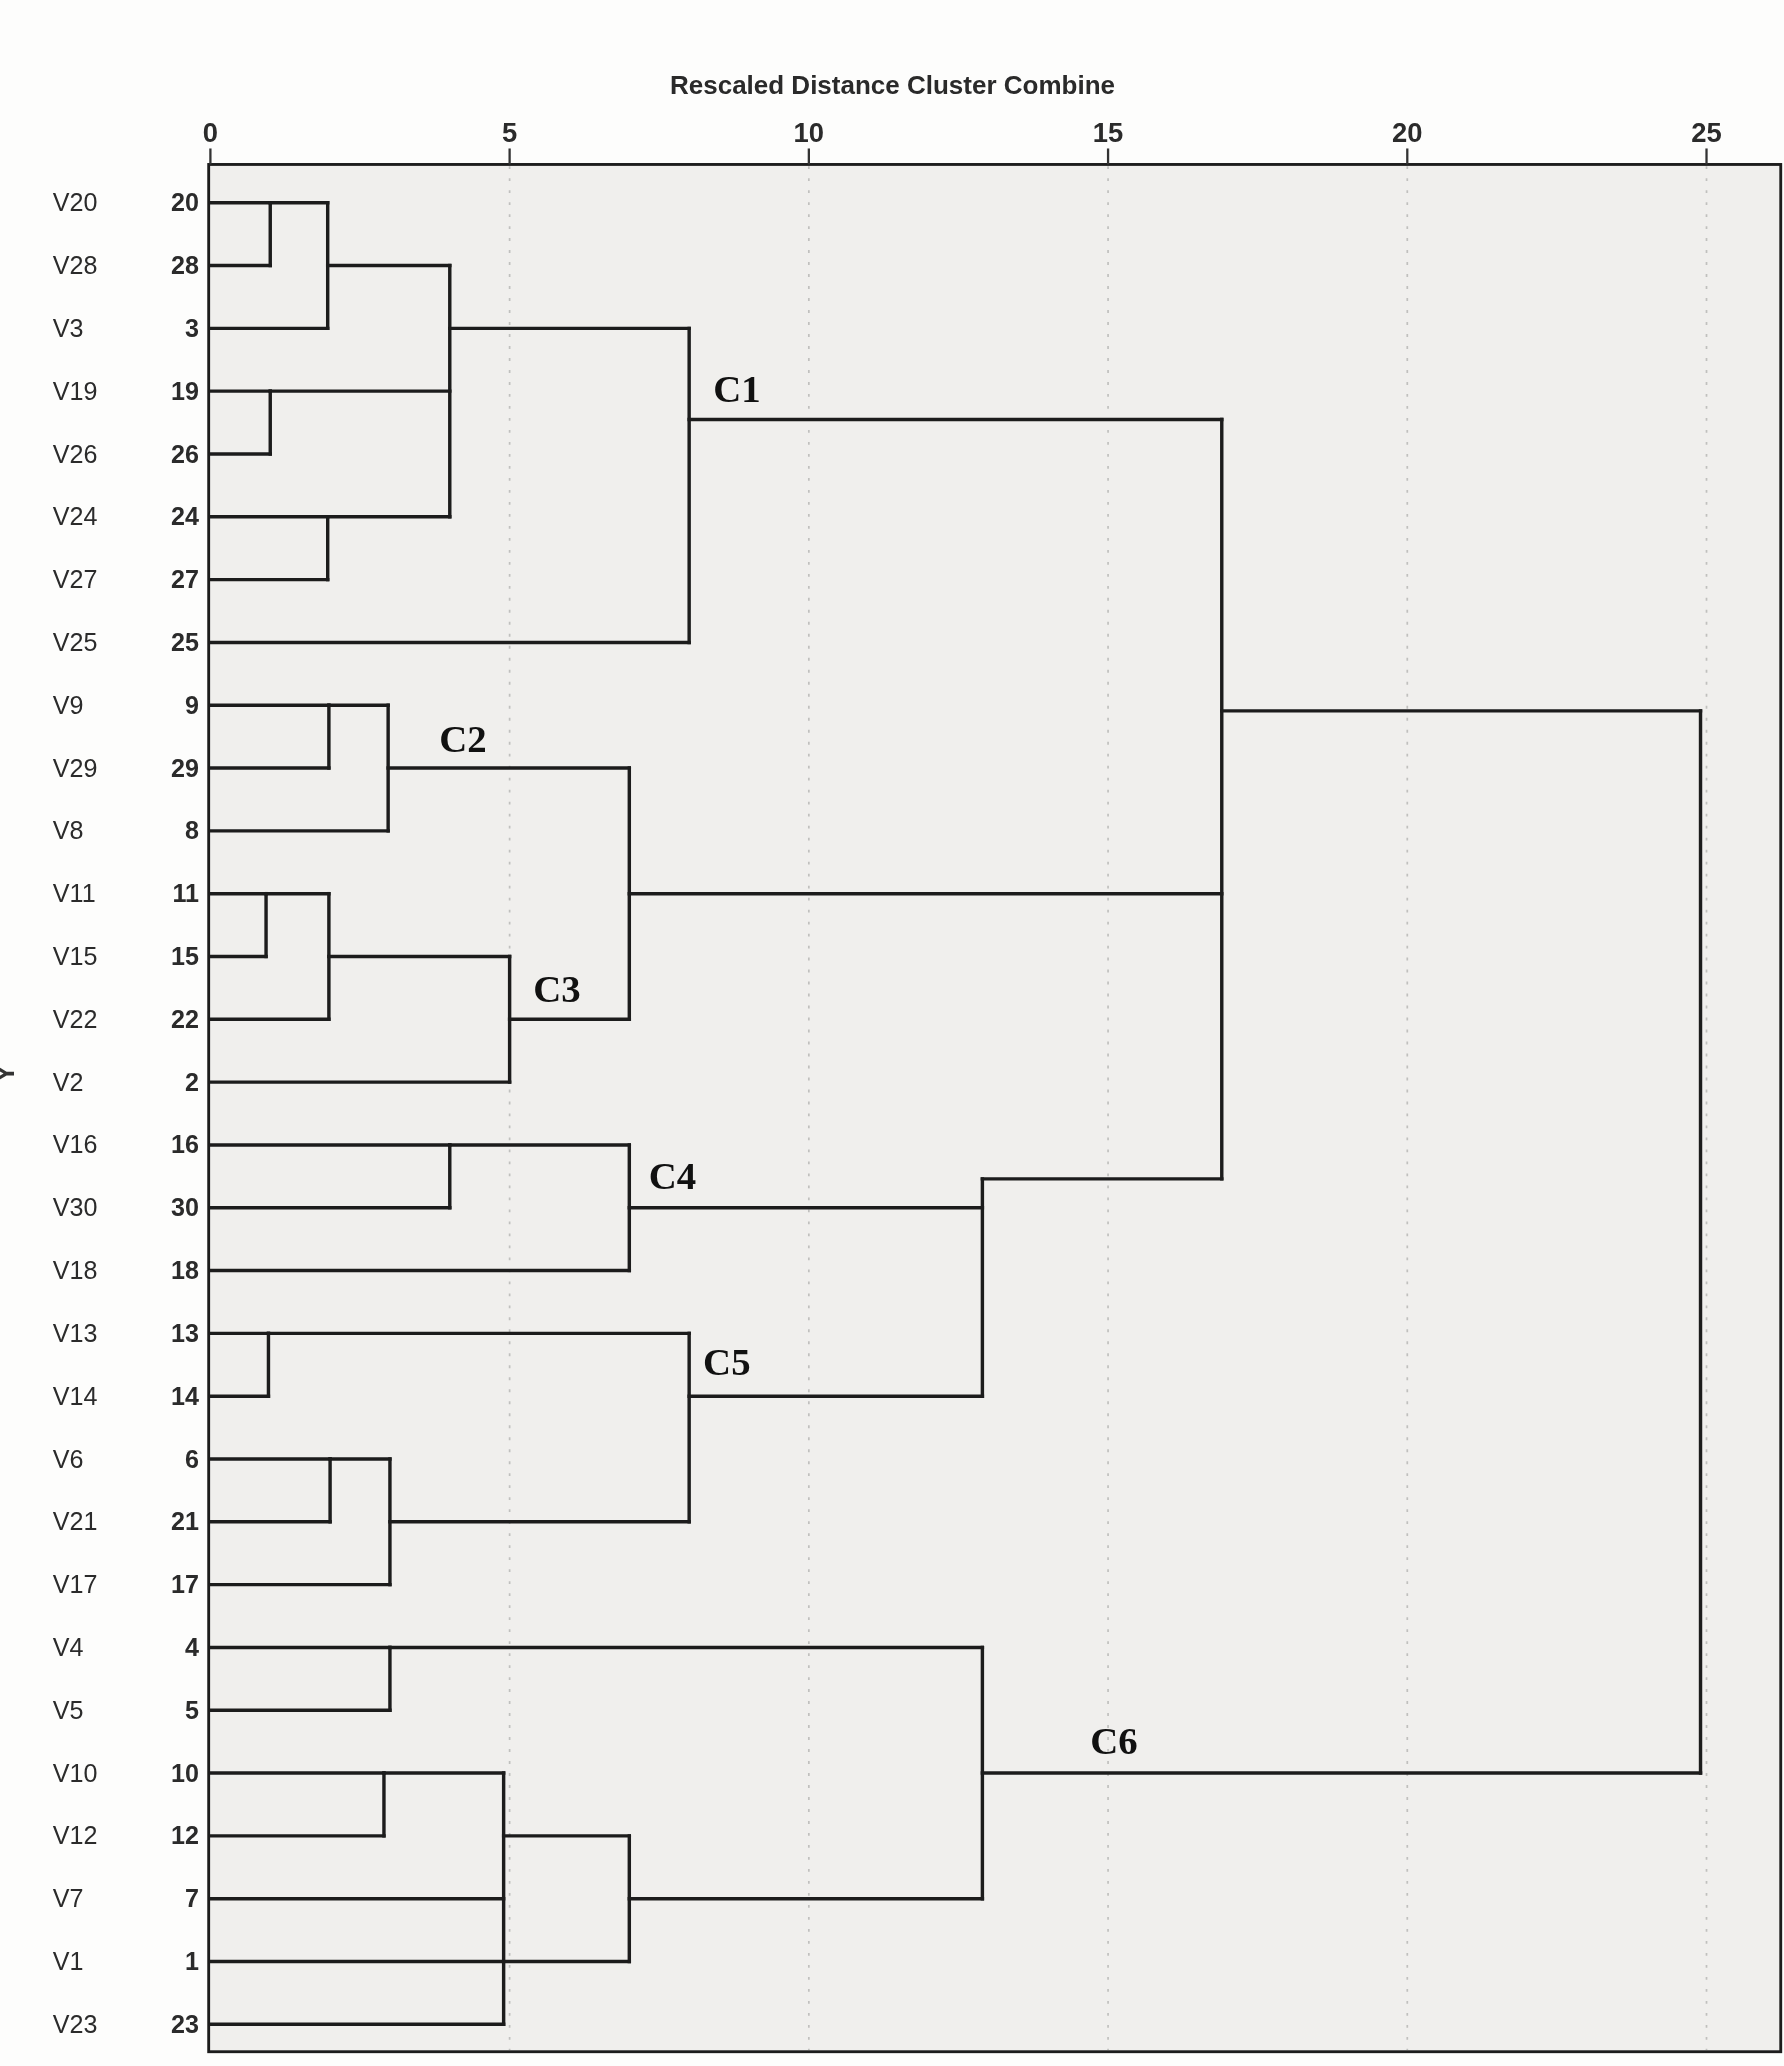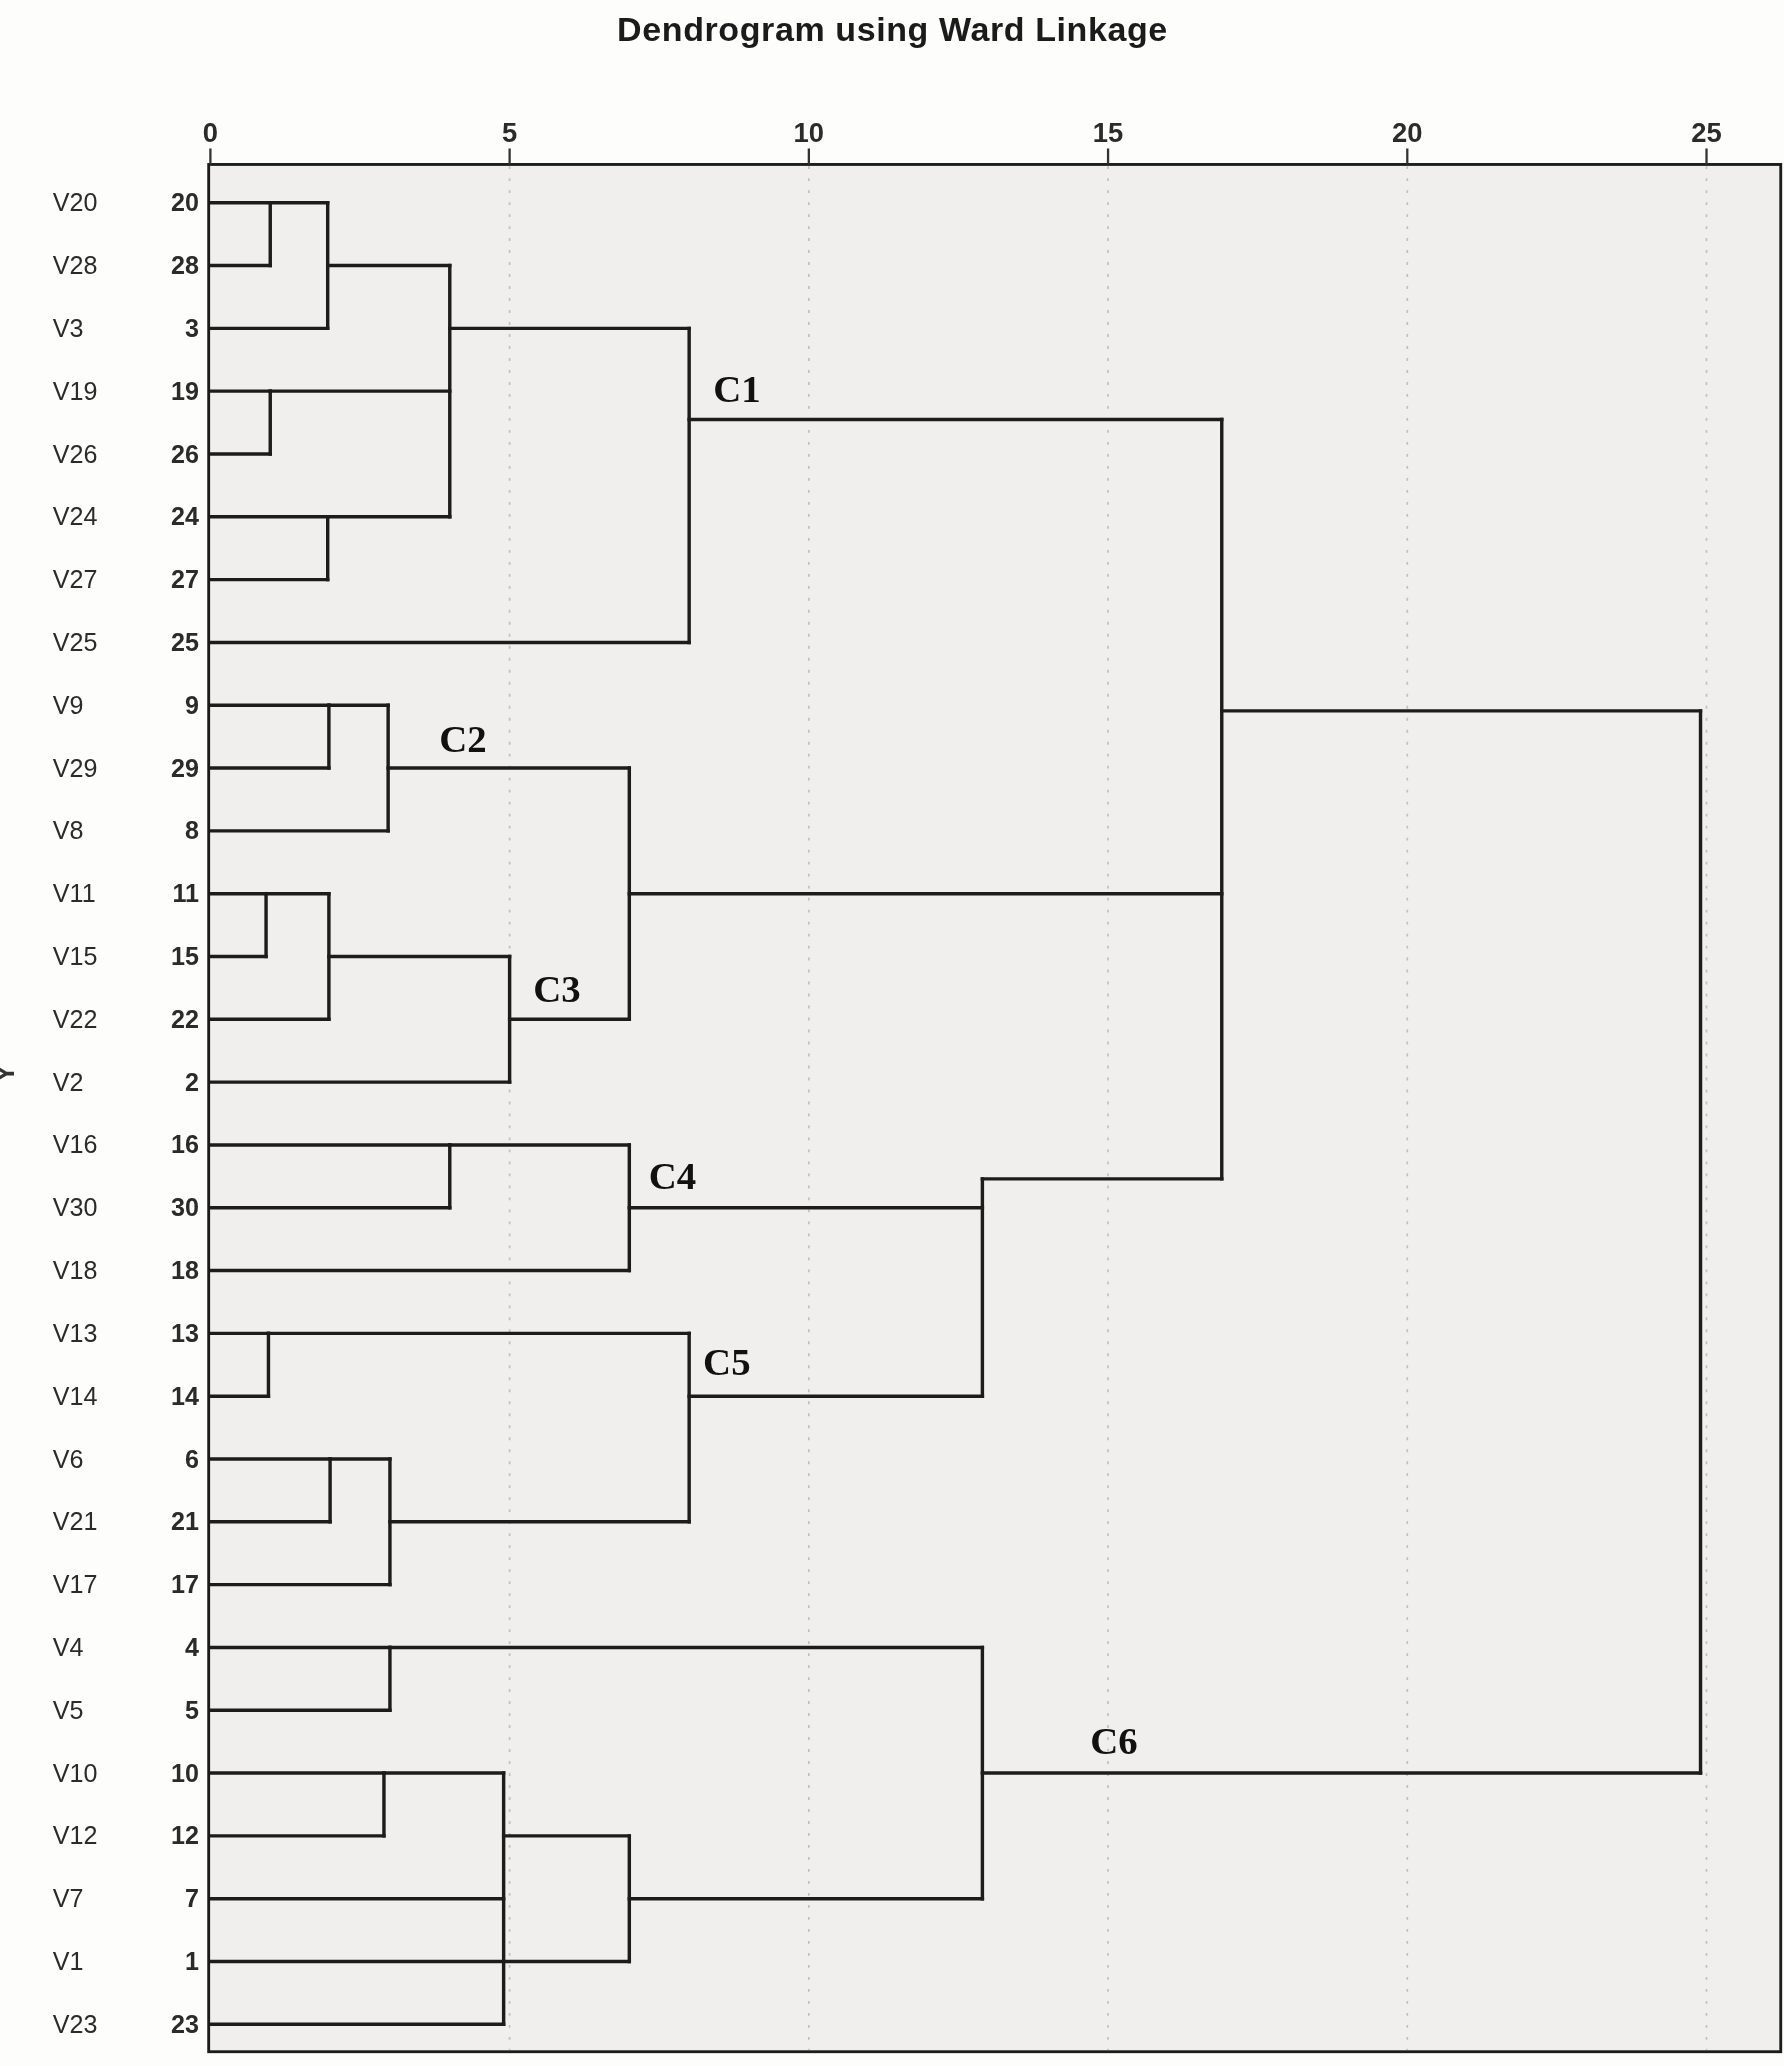--- a/index.html
+++ b/index.html
@@ -14,21 +14,21 @@
   svg text{fill:#2b2b2b;}
   .tick-label{font:600 48px "Liberation Sans",sans-serif;}
   .leaf-name{font:44px "Liberation Sans",sans-serif;}
   .leaf-num{font:600 44px "Liberation Sans",sans-serif;}
   .cluster-label{font:bold 68px "Liberation Serif",serif;fill:#111;}
 </style>
 </head>
 <body>
 
 <div id="stage">
-  <div id="title">Dendrogram using Ward Linkage</div>
+  <div id="subtitle">Rescaled Distance Cluster Combine</div>
   <div id="ylab">Y</div>
   <svg id="plot" width="1785" height="2066" xmlns="http://www.w3.org/2000/svg" viewBox="0 0 3125 3618">
       <rect x="365" y="288" width="2753" height="3305" fill="#f0efed" stroke="#1c1c1c" stroke-width="5"></rect>
       <line x1="368" y1="260" x2="368" y2="288" stroke="#333" stroke-width="4"></line>
       <text x="368" y="248" class="tick-label" text-anchor="middle">0</text>
       <line x1="892" y1="291" x2="892" y2="3590" stroke="#c0c0be" stroke-width="3" stroke-dasharray="5,16"></line>
       <line x1="892" y1="260" x2="892" y2="288" stroke="#333" stroke-width="4"></line>
       <text x="892" y="248" class="tick-label" text-anchor="middle">5</text>
       <line x1="1416" y1="291" x2="1416" y2="3590" stroke="#c0c0be" stroke-width="3" stroke-dasharray="5,16"></line>
       <line x1="1416" y1="260" x2="1416" y2="288" stroke="#333" stroke-width="4"></line>

